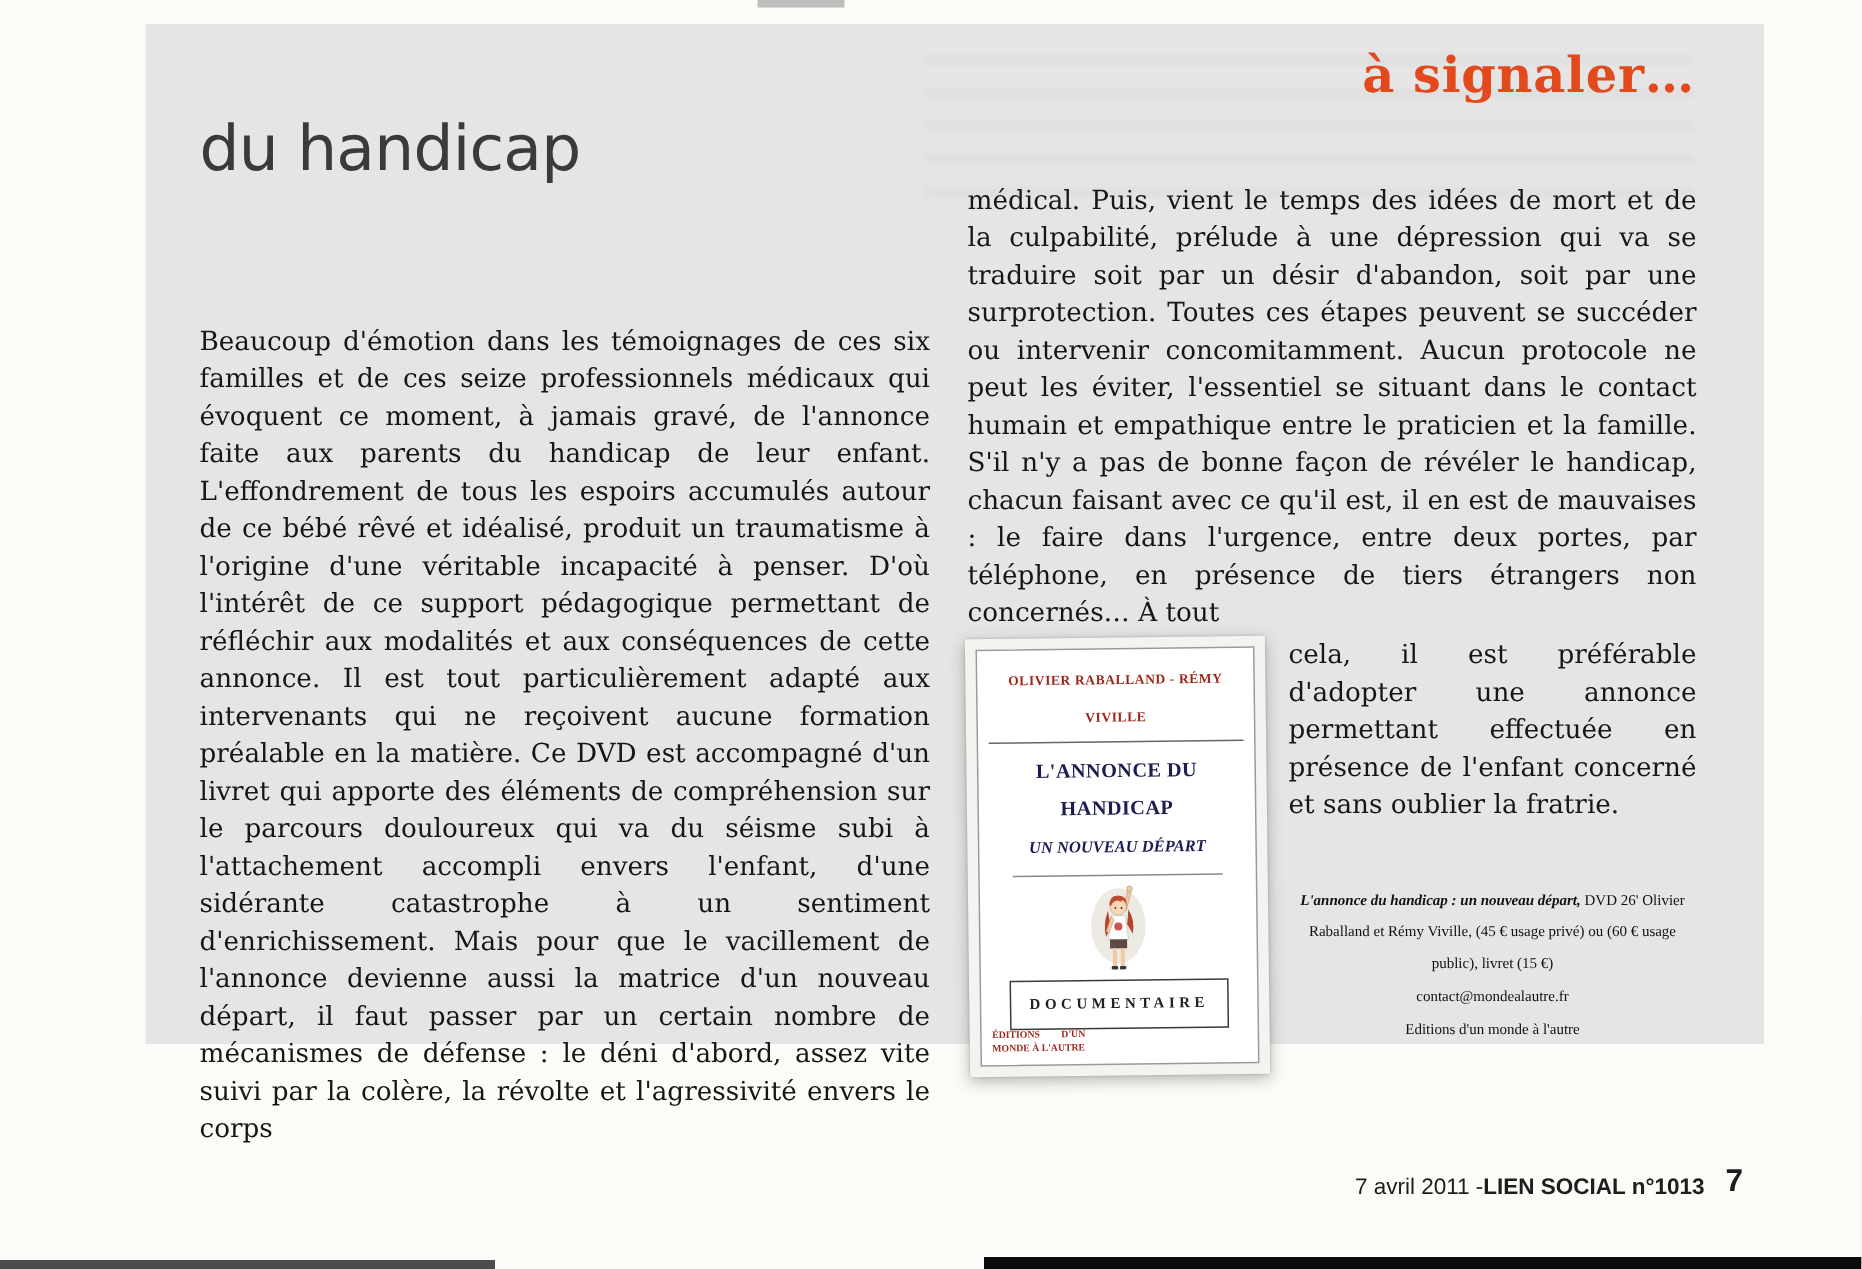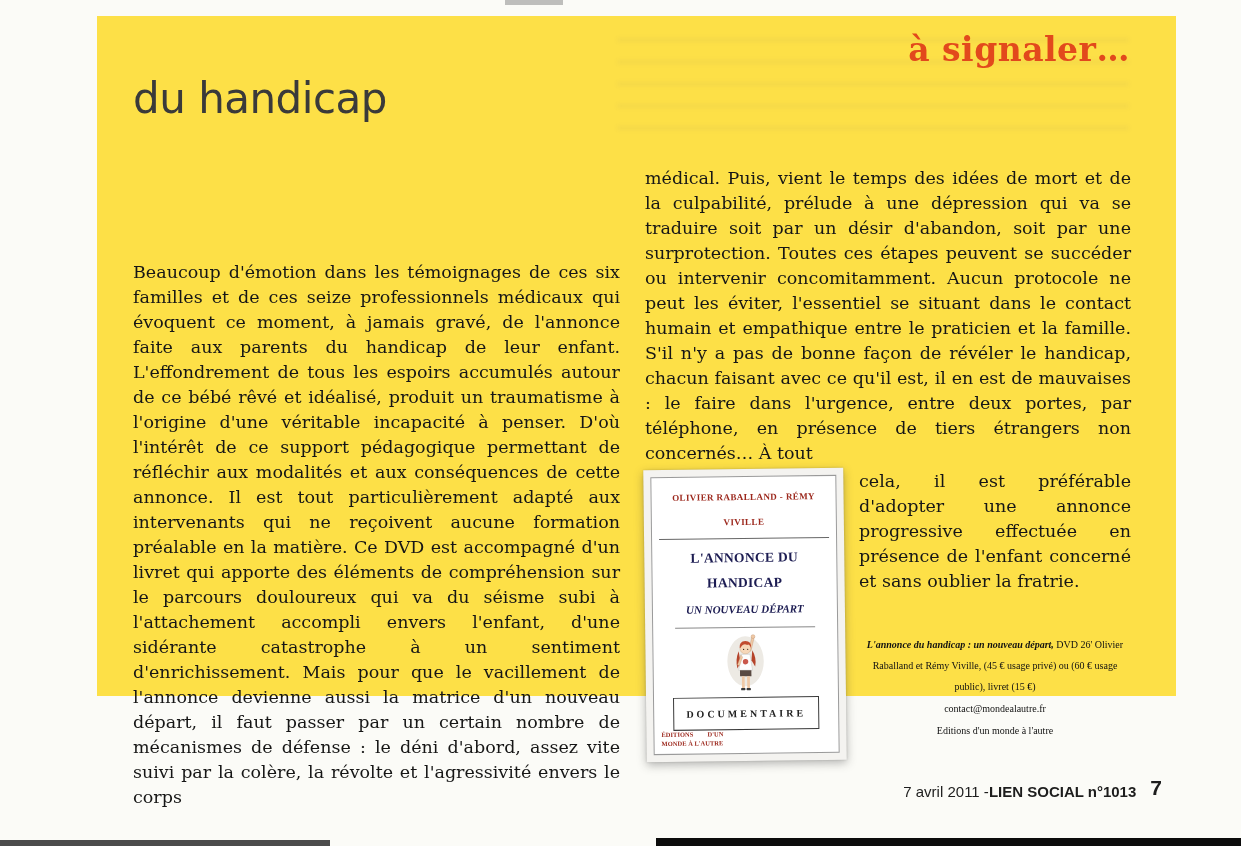--- a/index.html
+++ b/index.html
@@ -7,21 +7,21 @@
   body {
     width:1241px; height:846px;
     position:relative;
     background:#fbfbf7;
     font-family:"DejaVu Serif", serif;
     overflow:hidden;
   }
   .panel {
     position:absolute; left:97px; top:16px;
     width:1079px; height:680px;
-    background:#fde047;
+    background:#e5e5e5;
   }
   .ghost-noise {
     position:absolute; left:520px; top:22px; width:512px; height:92px;
     background:repeating-linear-gradient(180deg, rgba(110,110,110,.14) 0 4px, rgba(0,0,0,0) 4px 22px);
     filter:blur(2px);
     opacity:.5;
   }
   .section-label {
     position:absolute; top:14px; right:46px;
     font-family:"DejaVu Serif", serif;
@@ -35,21 +35,20 @@
     font-family:"DejaVu Sans", sans-serif;
     font-size:42px; line-height:50px;
     letter-spacing:-0.5px;
     color:#3a3a3a;
   }
   .col {
     position:absolute;
     font-size:17.5px; line-height:25px;
     text-align:justify;
     color:#161616;
-    margin-top:44px;
   }
   .col p { margin:0; }
   .col-left  { left:36px;  top:200px; width:487px; }
   .col-right { left:548px; top:106px; width:486px; }
 
   .media-row { display:flex; margin-top:3px; }
 
   .dvd-photo {
     flex:0 0 200px;
     width:200px; height:292px;
@@ -174,21 +173,21 @@
             <rect x="48" y="95" width="6" height="27" fill="#f0c9a6"></rect>
             <rect x="34.5" y="121" width="9.5" height="5" rx="1.5" fill="#3a3a3a"></rect>
             <rect x="46.5" y="121" width="9.5" height="5" rx="1.5" fill="#3a3a3a"></rect>
           </svg>
           <div class="dvd-genre">DOCUMENTAIRE</div>
           <div class="dvd-publisher">Éditions d'un monde à l'autre</div>
         </div>
       </div>
 
       <div class="media-text">
-        <p>cela, il est préférable d'adopter une annonce progressive effectuée en présence de l'enfant concerné et sans oublier la fratrie.</p>
+        <p>cela, il est préférable d'adopter une annonce permettant effectuée en présence de l'enfant concerné et sans oublier la fratrie.</p>
 
         <div class="caption">
           <div>
             <span class="lead">L'annonce du handicap : un nouveau départ,</span><span> DVD 26' Olivier Raballand et Rémy Viville, (45 € usage privé) ou (60 € usage public), livret (15 €)</span>
           </div>
           <div class="caption-line">contact@mondealautre.fr</div>
           <div class="caption-line">Editions d'un monde à l'autre</div>
         </div>
       </div>
 

